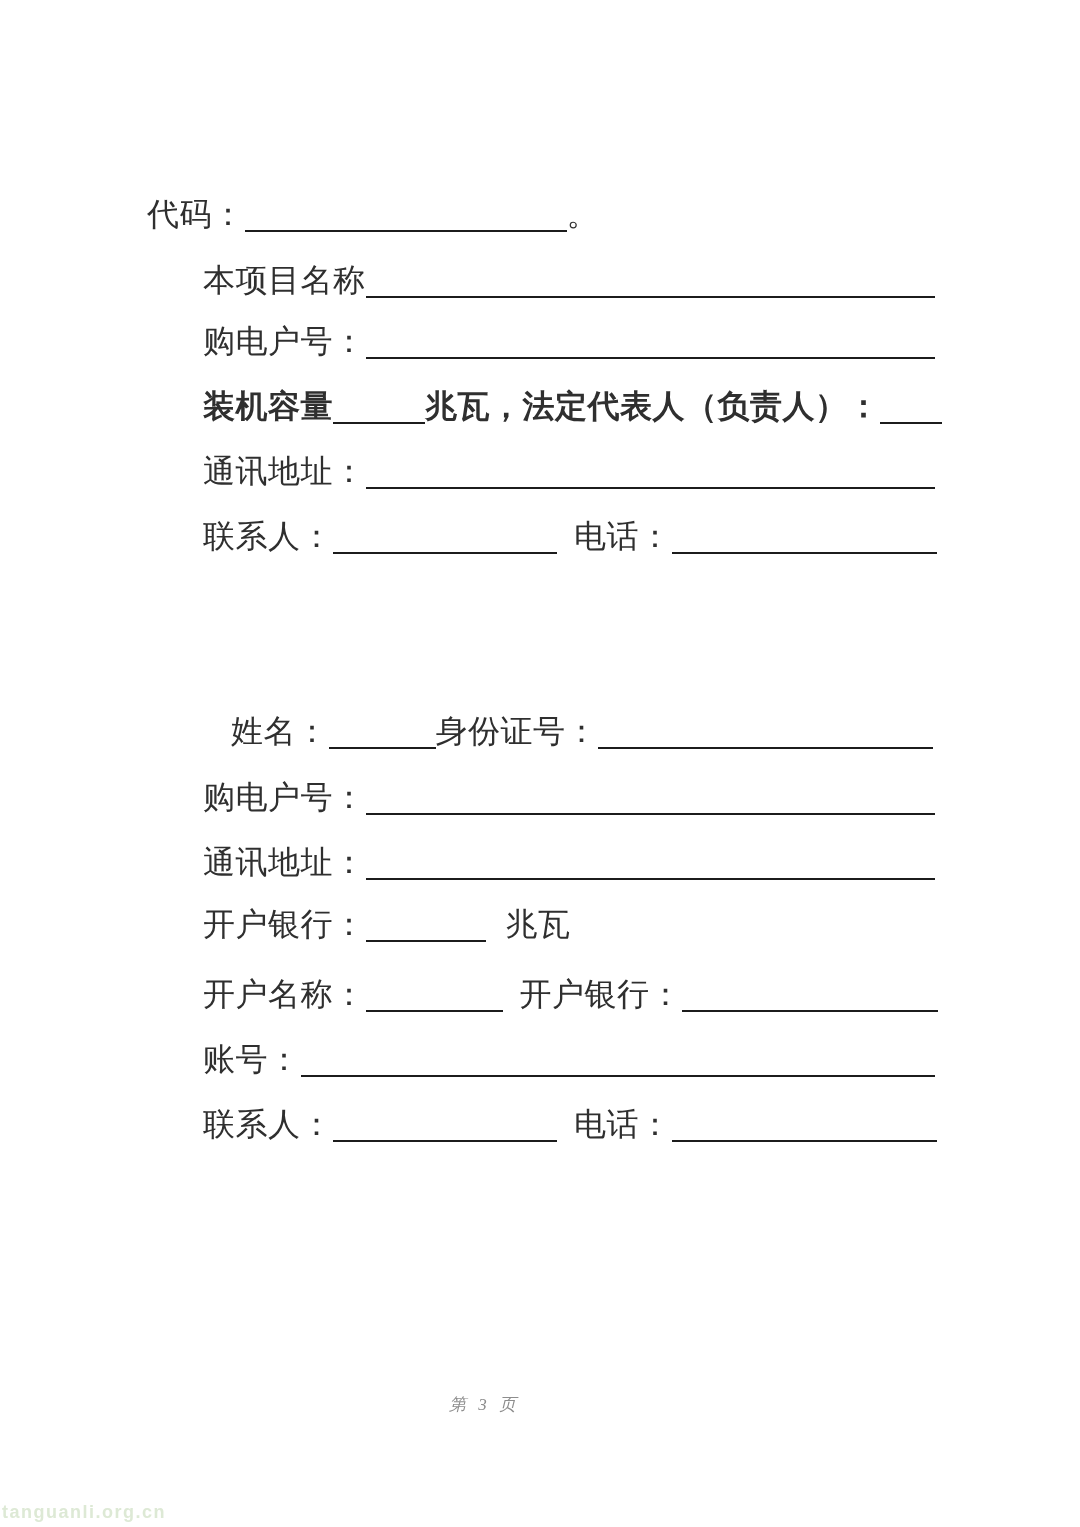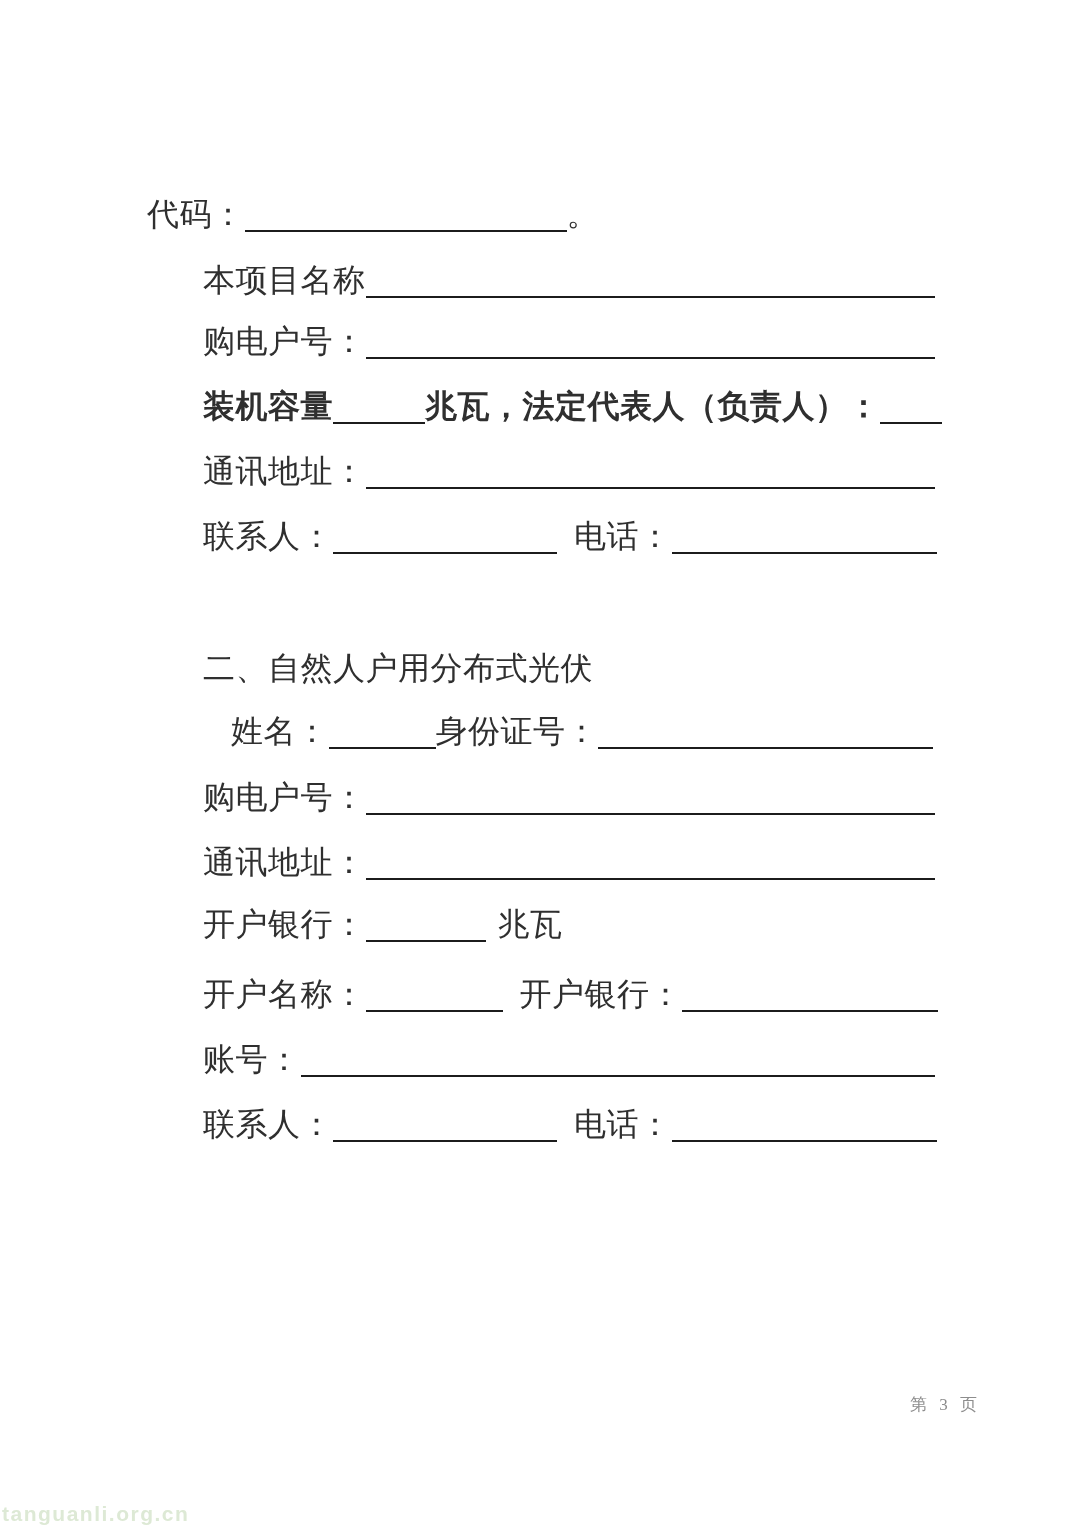--- a/index.html
+++ b/index.html
@@ -4,21 +4,20 @@
 <style>
   html, body { margin: 0; padding: 0; background: #ffffff; }
   .page {
     position: relative;
     width: 969px;
     height: 1527px;
     background: #ffffff;
     overflow: hidden;
     font-family: "Liberation Serif", "DejaVu Serif", serif;
     color: #2f2f2f;
-    padding-left: 12px;
   }
   .row {
     position: absolute;
     font-size: 32px;
     line-height: 36px;
     white-space: nowrap;
     letter-spacing: 0.5px;
   }
   .lbl { display: inline-block; vertical-align: bottom; }
   .blank {
@@ -34,53 +33,54 @@
   .w62  { width: 62px; }
   .w224 { width: 224px; }
   .w265 { width: 265px; }
   .w107 { width: 107px; }
   .w335 { width: 335px; }
   .w120 { width: 120px; }
   .w137 { width: 137px; }
   .w256 { width: 256px; }
   .w634 { width: 634px; }
   .ml17 { margin-left: 17px; }
-  .ml12 { margin-left: 12px; }
+  .ml12 { margin-left: 20px; }
   
   .r1  { top: 196px;  left: 147px; }
   .r2  { top: 262px;  left: 203px; }
   .r3  { top: 323px;  left: 203px; }
   .r4  { top: 388px;  left: 203px; font-weight: bold; }
   .r5  { top: 453px;  left: 203px; }
   .r6  { top: 518px;  left: 203px; }
   .r7  { top: 650px;  left: 203px; }
   .r8  { top: 713px;  left: 203px; margin-left: 28px; }
   .r9  { top: 779px;  left: 203px; }
   .r10 { top: 844px;  left: 203px; }
   .r11 { top: 906px;  left: 203px; }
   .r12 { top: 976px;  left: 203px; }
   .r13 { top: 1041px; left: 203px; text-align: center; }
   .r14 { top: 1106px; left: 203px; }
   .footer {
     position: absolute;
     top: 1393px;
     left: 0;
     width: 100%;
-    text-align: right;
+    text-align: center;
     font-size: 17px;
     letter-spacing: 4px;
     color: #8d8d8d;
+    font-style: italic;
   }
   .watermark {
     position: absolute;
     top: 1502px;
     left: 2px;
     font-family: "Liberation Sans", "DejaVu Sans", sans-serif;
     font-weight: bold;
-    font-size: 21px;
+    font-size: 18px;
     letter-spacing: 1.5px;
     color: #dde9d5;
   }
 </style>
 </head>
 <body>
 
 <div class="page">
 
   <div class="row r1">
@@ -100,23 +100,20 @@
   </div>
 
   <div class="row r5">
     <span class="lbl">通讯地址：</span><span class="blank w569"></span>
   </div>
 
   <div class="row r6">
     <span class="lbl">联系人：</span><span class="blank w224"></span><span class="lbl ml17">电话：</span><span class="blank w265"></span>
   </div>
 
-  <div class="row r7">
-    <span class="lbl">二、自然人户用分布式光伏</span>
-  </div>
 
   <div class="row r8">
     <span class="lbl">姓名：</span><span class="blank w107"></span><span class="lbl">身份证号：</span><span class="blank w335"></span>
   </div>
 
   <div class="row r9">
     <span class="lbl">购电户号：</span><span class="blank w569"></span>
   </div>
 
   <div class="row r10">

